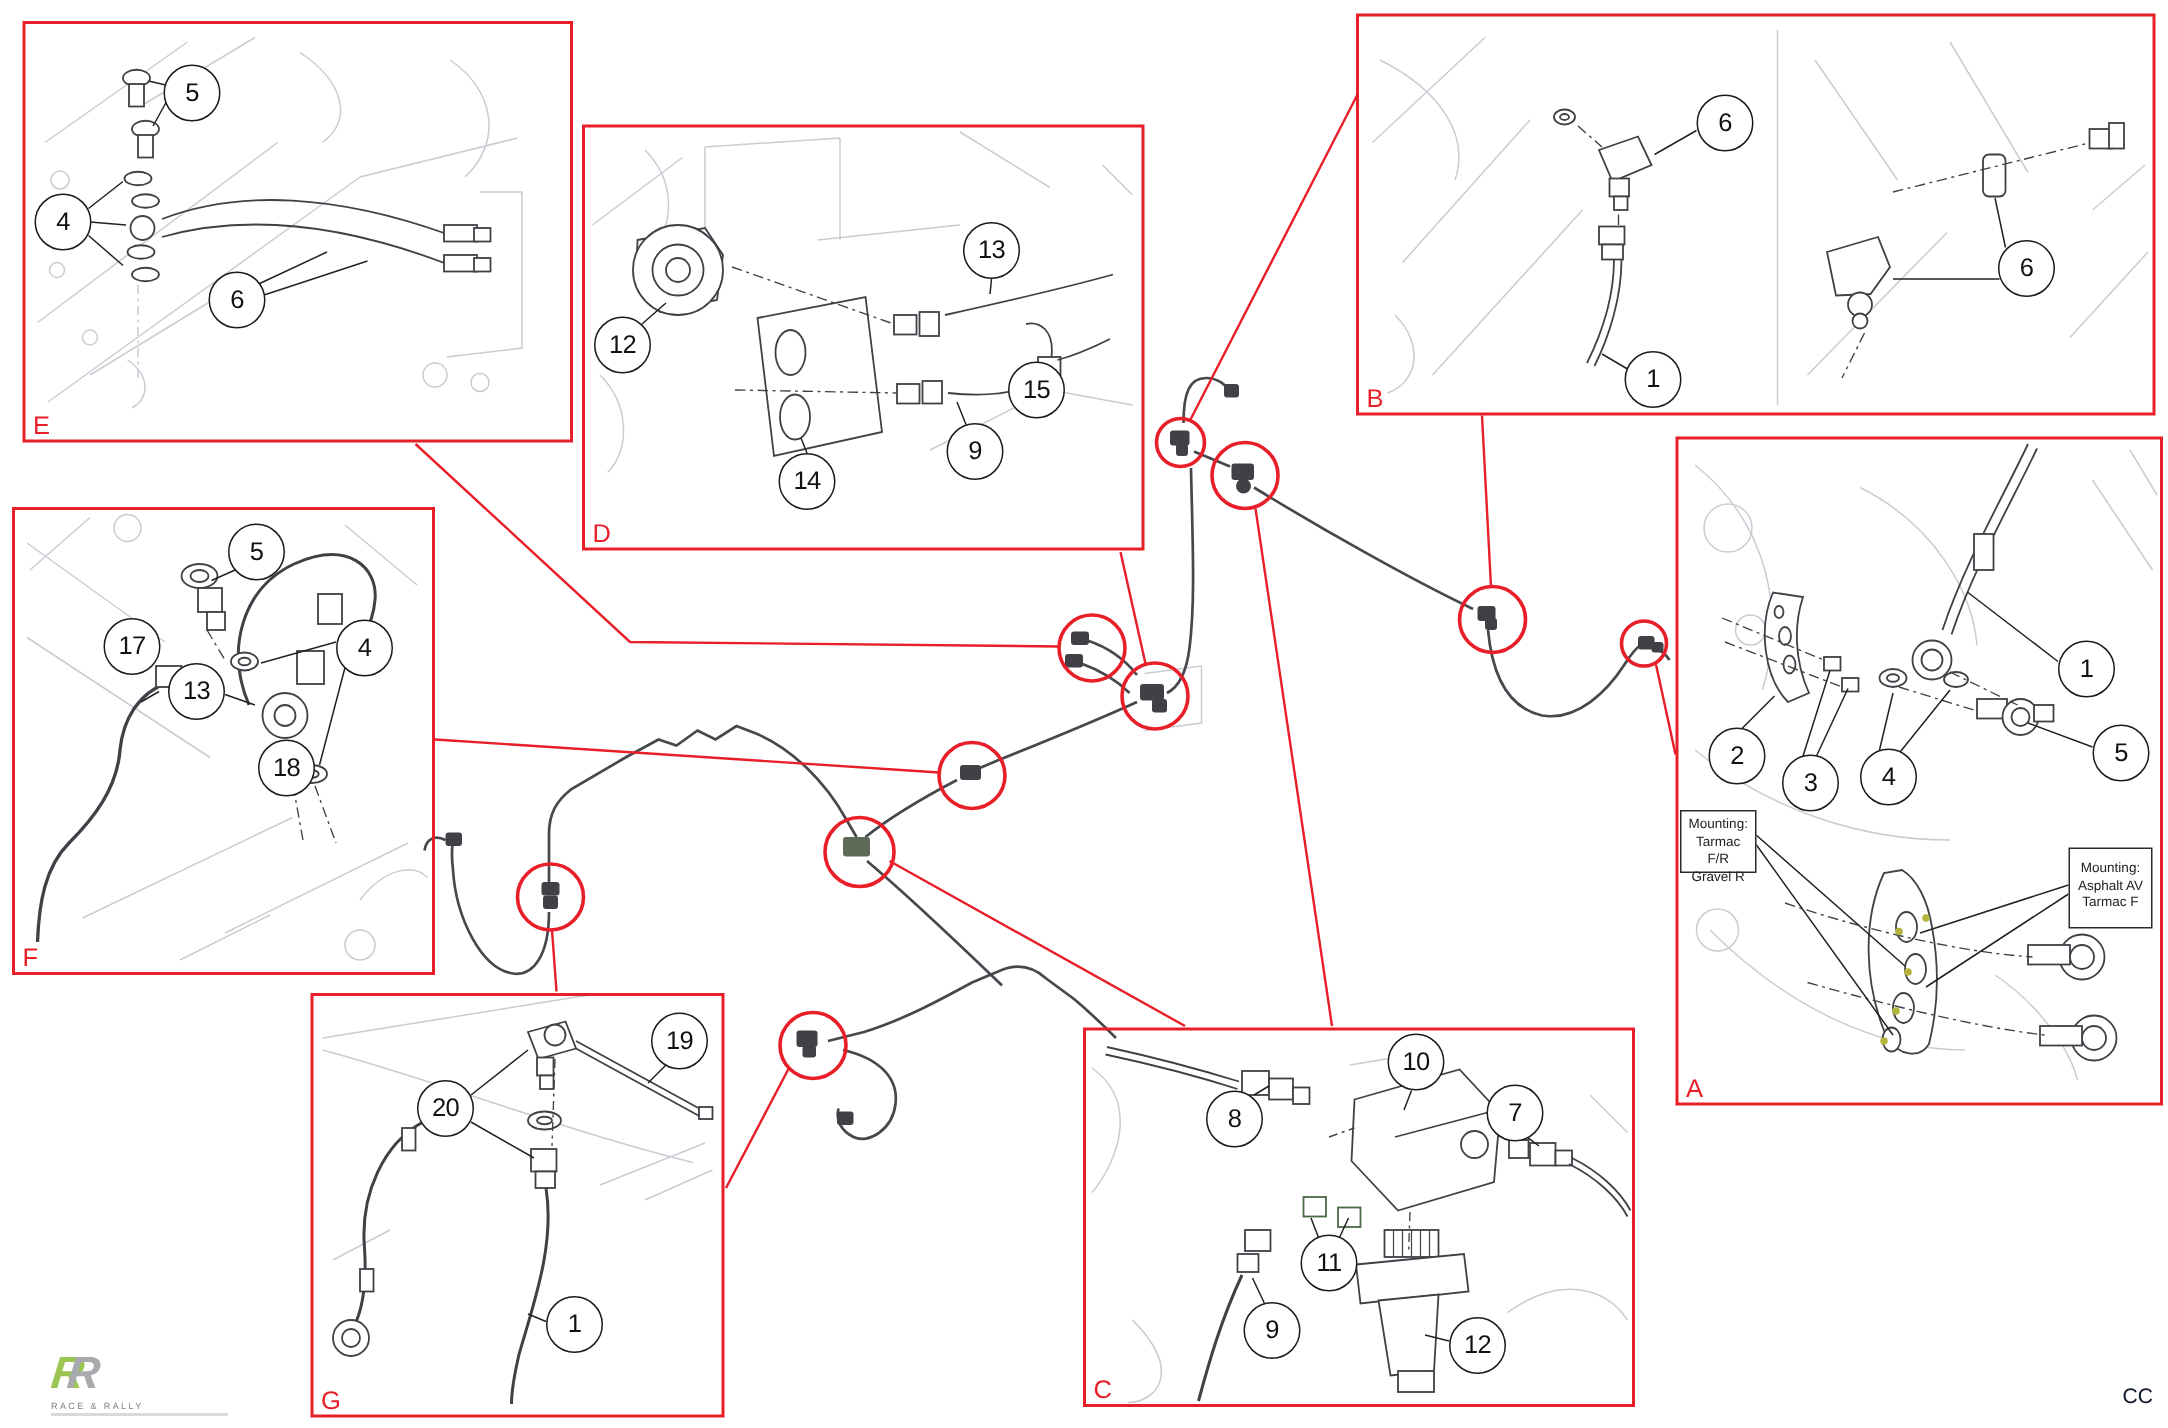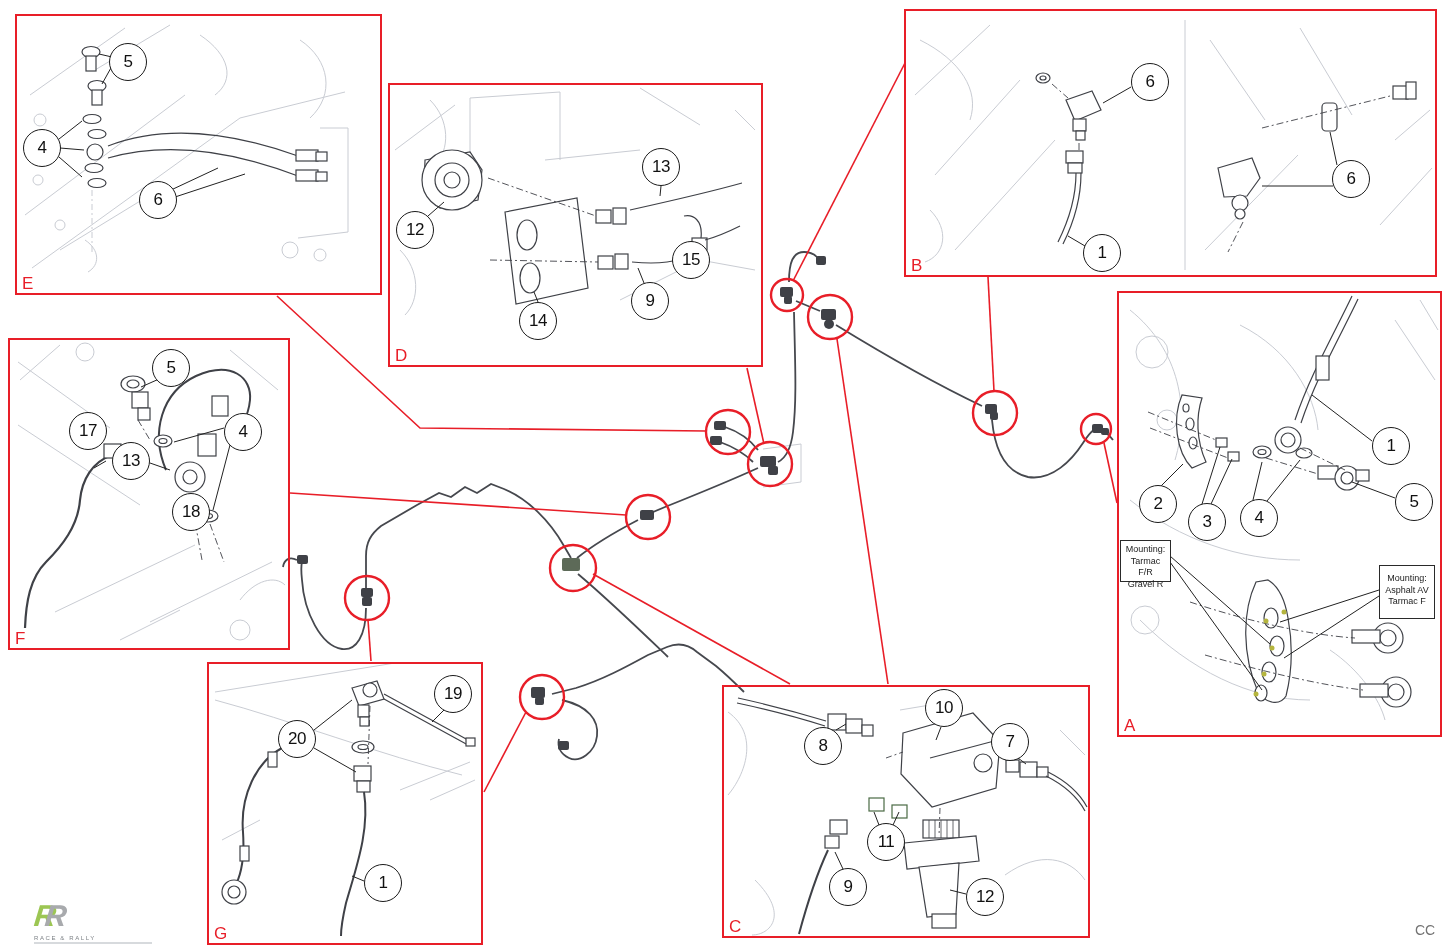--- a/index.html
+++ b/index.html
@@ -12,21 +12,21 @@
       background:#ffffff;box-sizing:border-box;display:flex;align-items:center;justify-content:center;}
   .co span{font-size:17px;color:#111;letter-spacing:-0.5px;}
   .note{position:absolute;background:#fff;border:1.3px solid #2a2a2a;text-align:center;
         font-size:9px;line-height:11.5px;color:#222;padding:3px 2px;box-sizing:border-box;}
   .logo{position:absolute;left:34px;top:903px;width:140px;}
   .logo-rs{font-style:italic;font-weight:800;transform:skewX(-6deg);line-height:26px;}
   .lr1{font-size:30px;color:#9cc653;}
   .lr2{font-size:30px;color:#a8aaad;margin-left:-11px;}
   .logo-tag{font-size:6px;letter-spacing:1.6px;color:#7d8186;margin-top:1px;}
   .logo-bar{width:118px;height:2px;background:#d7dadd;margin-top:1px;}
-  .cc{position:absolute;left:1415px;top:922px;font-size:14px;color:#737373;}
+  .cc{position:absolute;left:1415px;top:922px;font-size:14px;color:#0f172a;}
 </style>
 </head>
 <body>
 
 <div id="canvas">
 
 <svg class="art" width="1445" height="952" viewBox="0 0 1445 952">
 
   <g stroke="#c9ccd3" stroke-width="1" fill="none">
 

